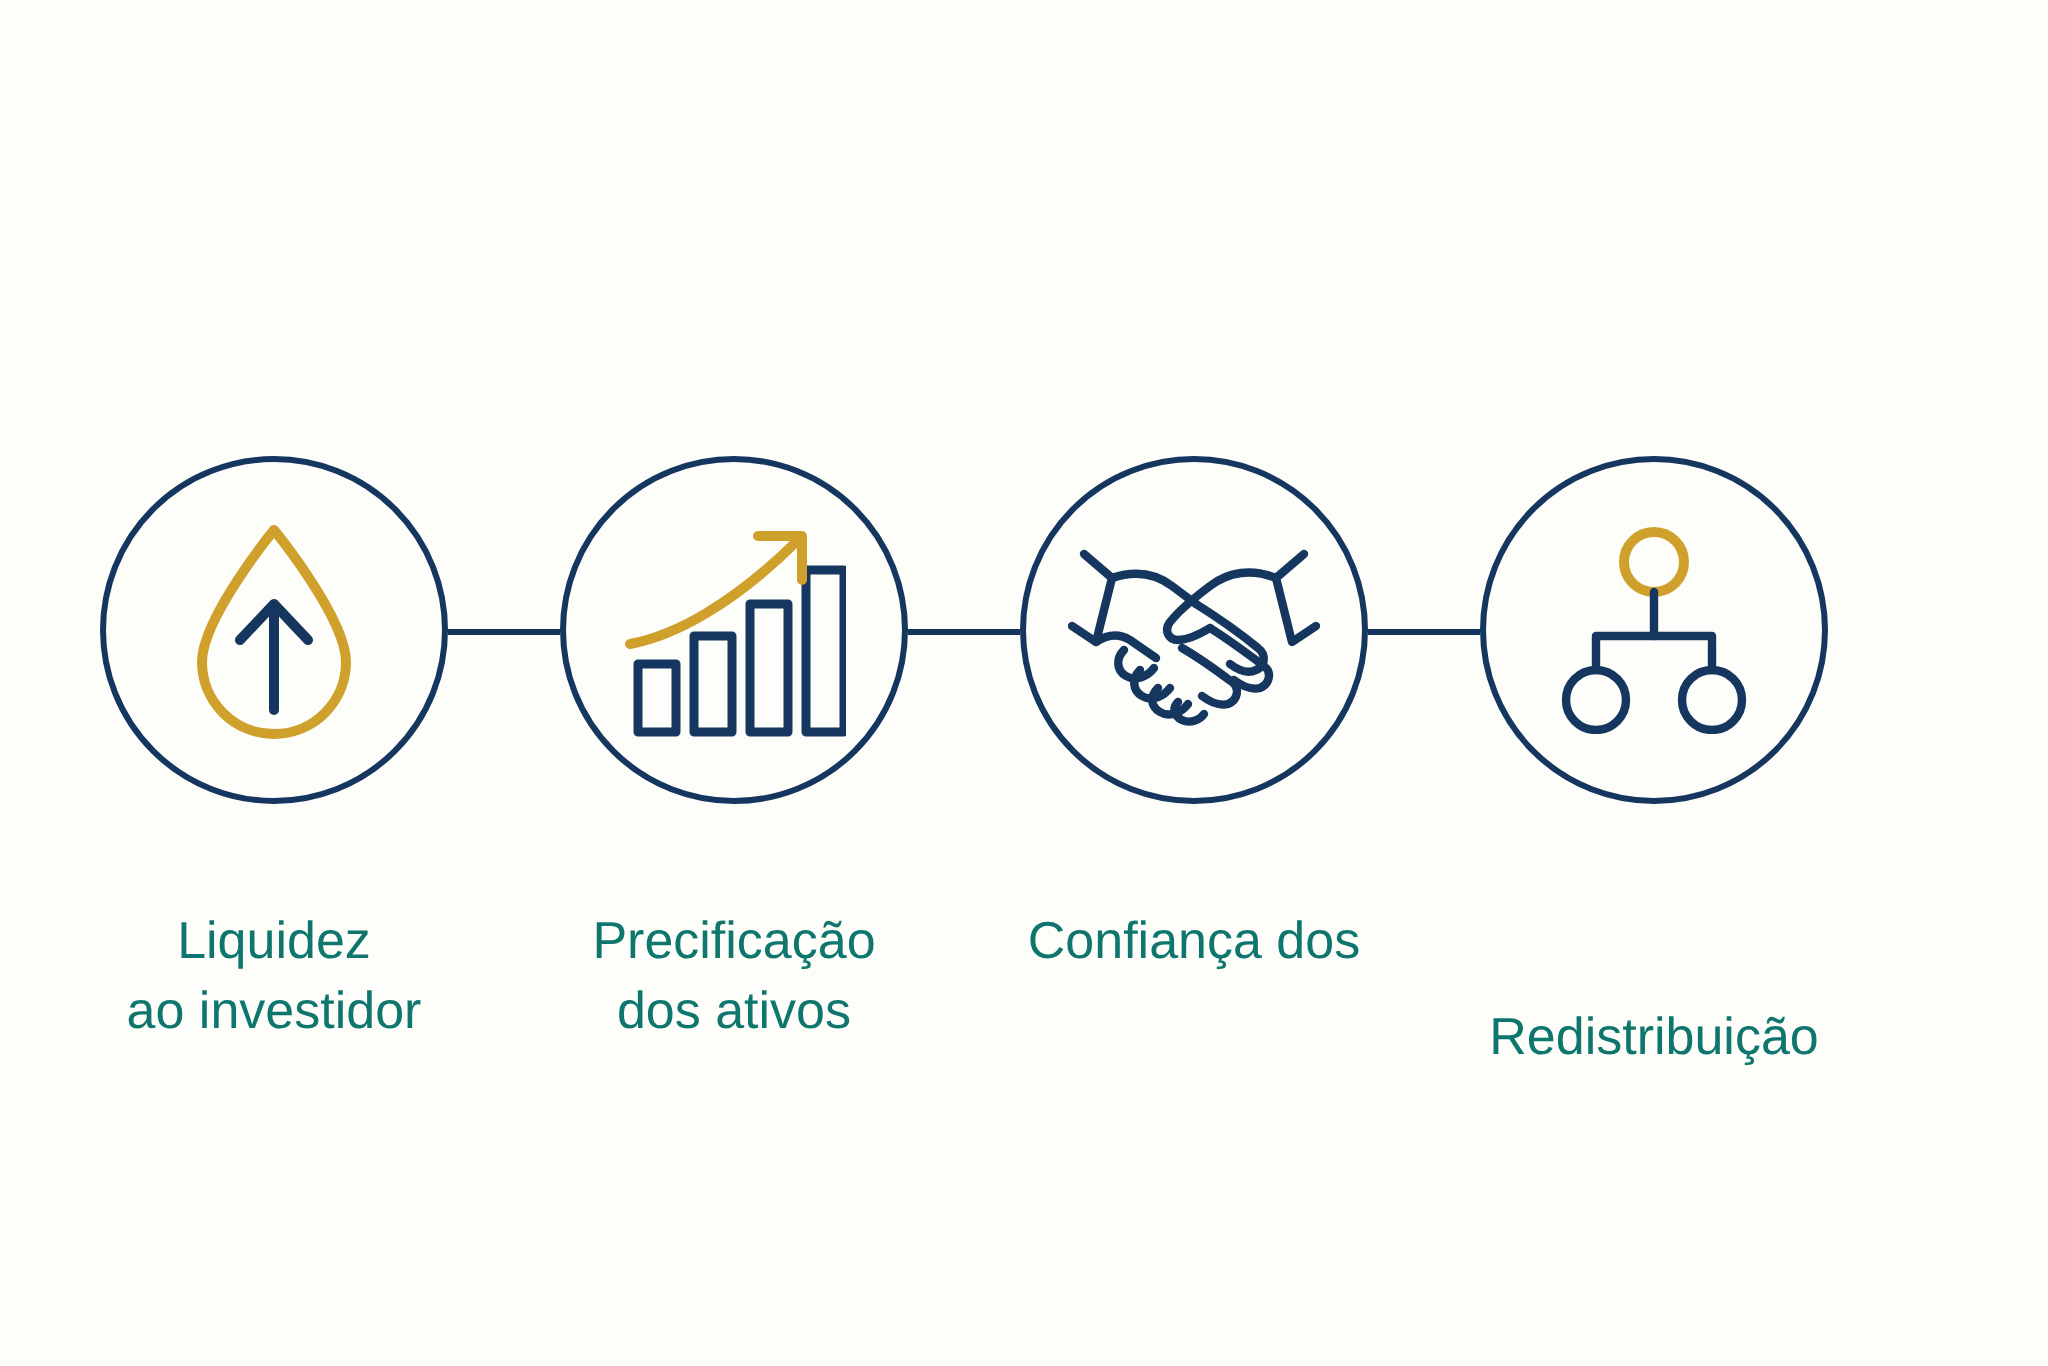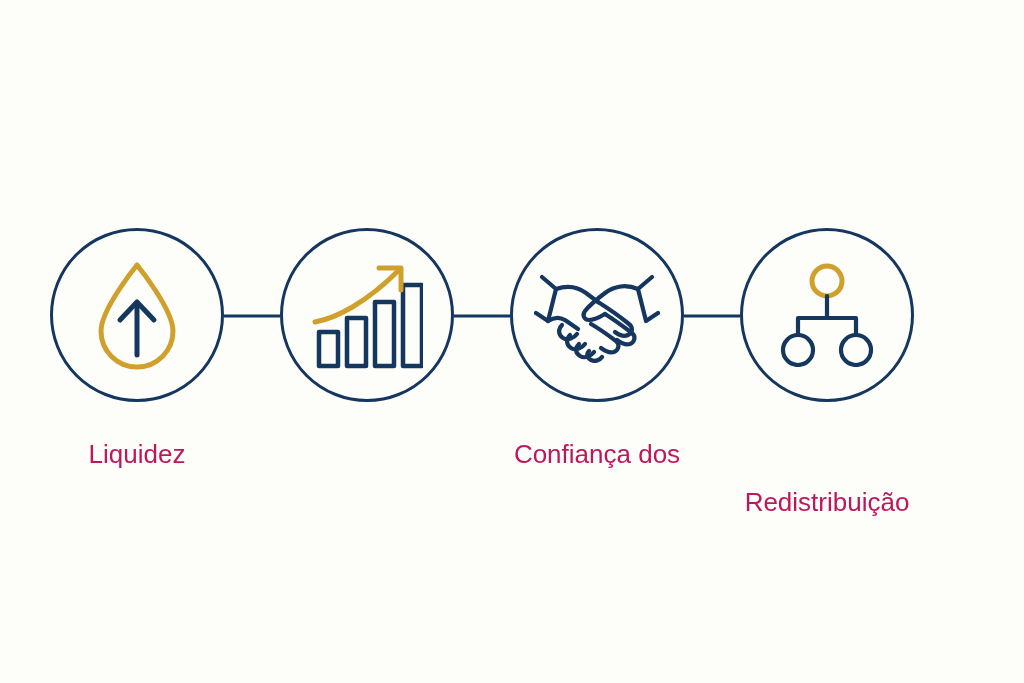--- a/index.html
+++ b/index.html
@@ -71,25 +71,25 @@
   }
   .labels {
     position: absolute;
     top: 437px;
     left: 0;
     width: 1024px;
     height: 80px;
   }
   .label {
     position: absolute;
-    top: 0;
+    top: 16px;
     text-align: center;
     font-size: 26px;
     line-height: 35px;
-    color: #be185d;
+    color: #0f766e;
     font-weight: normal;
   }
   .label-line {
     display: block;
     white-space: nowrap;
   }
 </style>
 </head>
 <body>
 
@@ -166,20 +166,25 @@
           </g>
         </svg>
       </div>
     </div>
 
   </div>
 
   <div class="labels">
     <div class="label" style="left:27px; width:220px;">
       <span class="label-line">Liquidez</span>
+      <span class="label-line">ao investidor</span>
+    </div>
+    <div class="label" style="left:257px; width:220px;">
+      <span class="label-line">Precificação</span>
+      <span class="label-line">dos ativos</span>
     </div>
     <div class="label" style="left:487px; width:220px;text-align:center;">
       <span class="label-line">Confiança dos</span>
     </div>
     <div class="label" style="left:717px; width:220px;margin-top:48px;">
       <span class="label-line">Redistribuição</span>
     </div>
   </div>
 
 </div>

